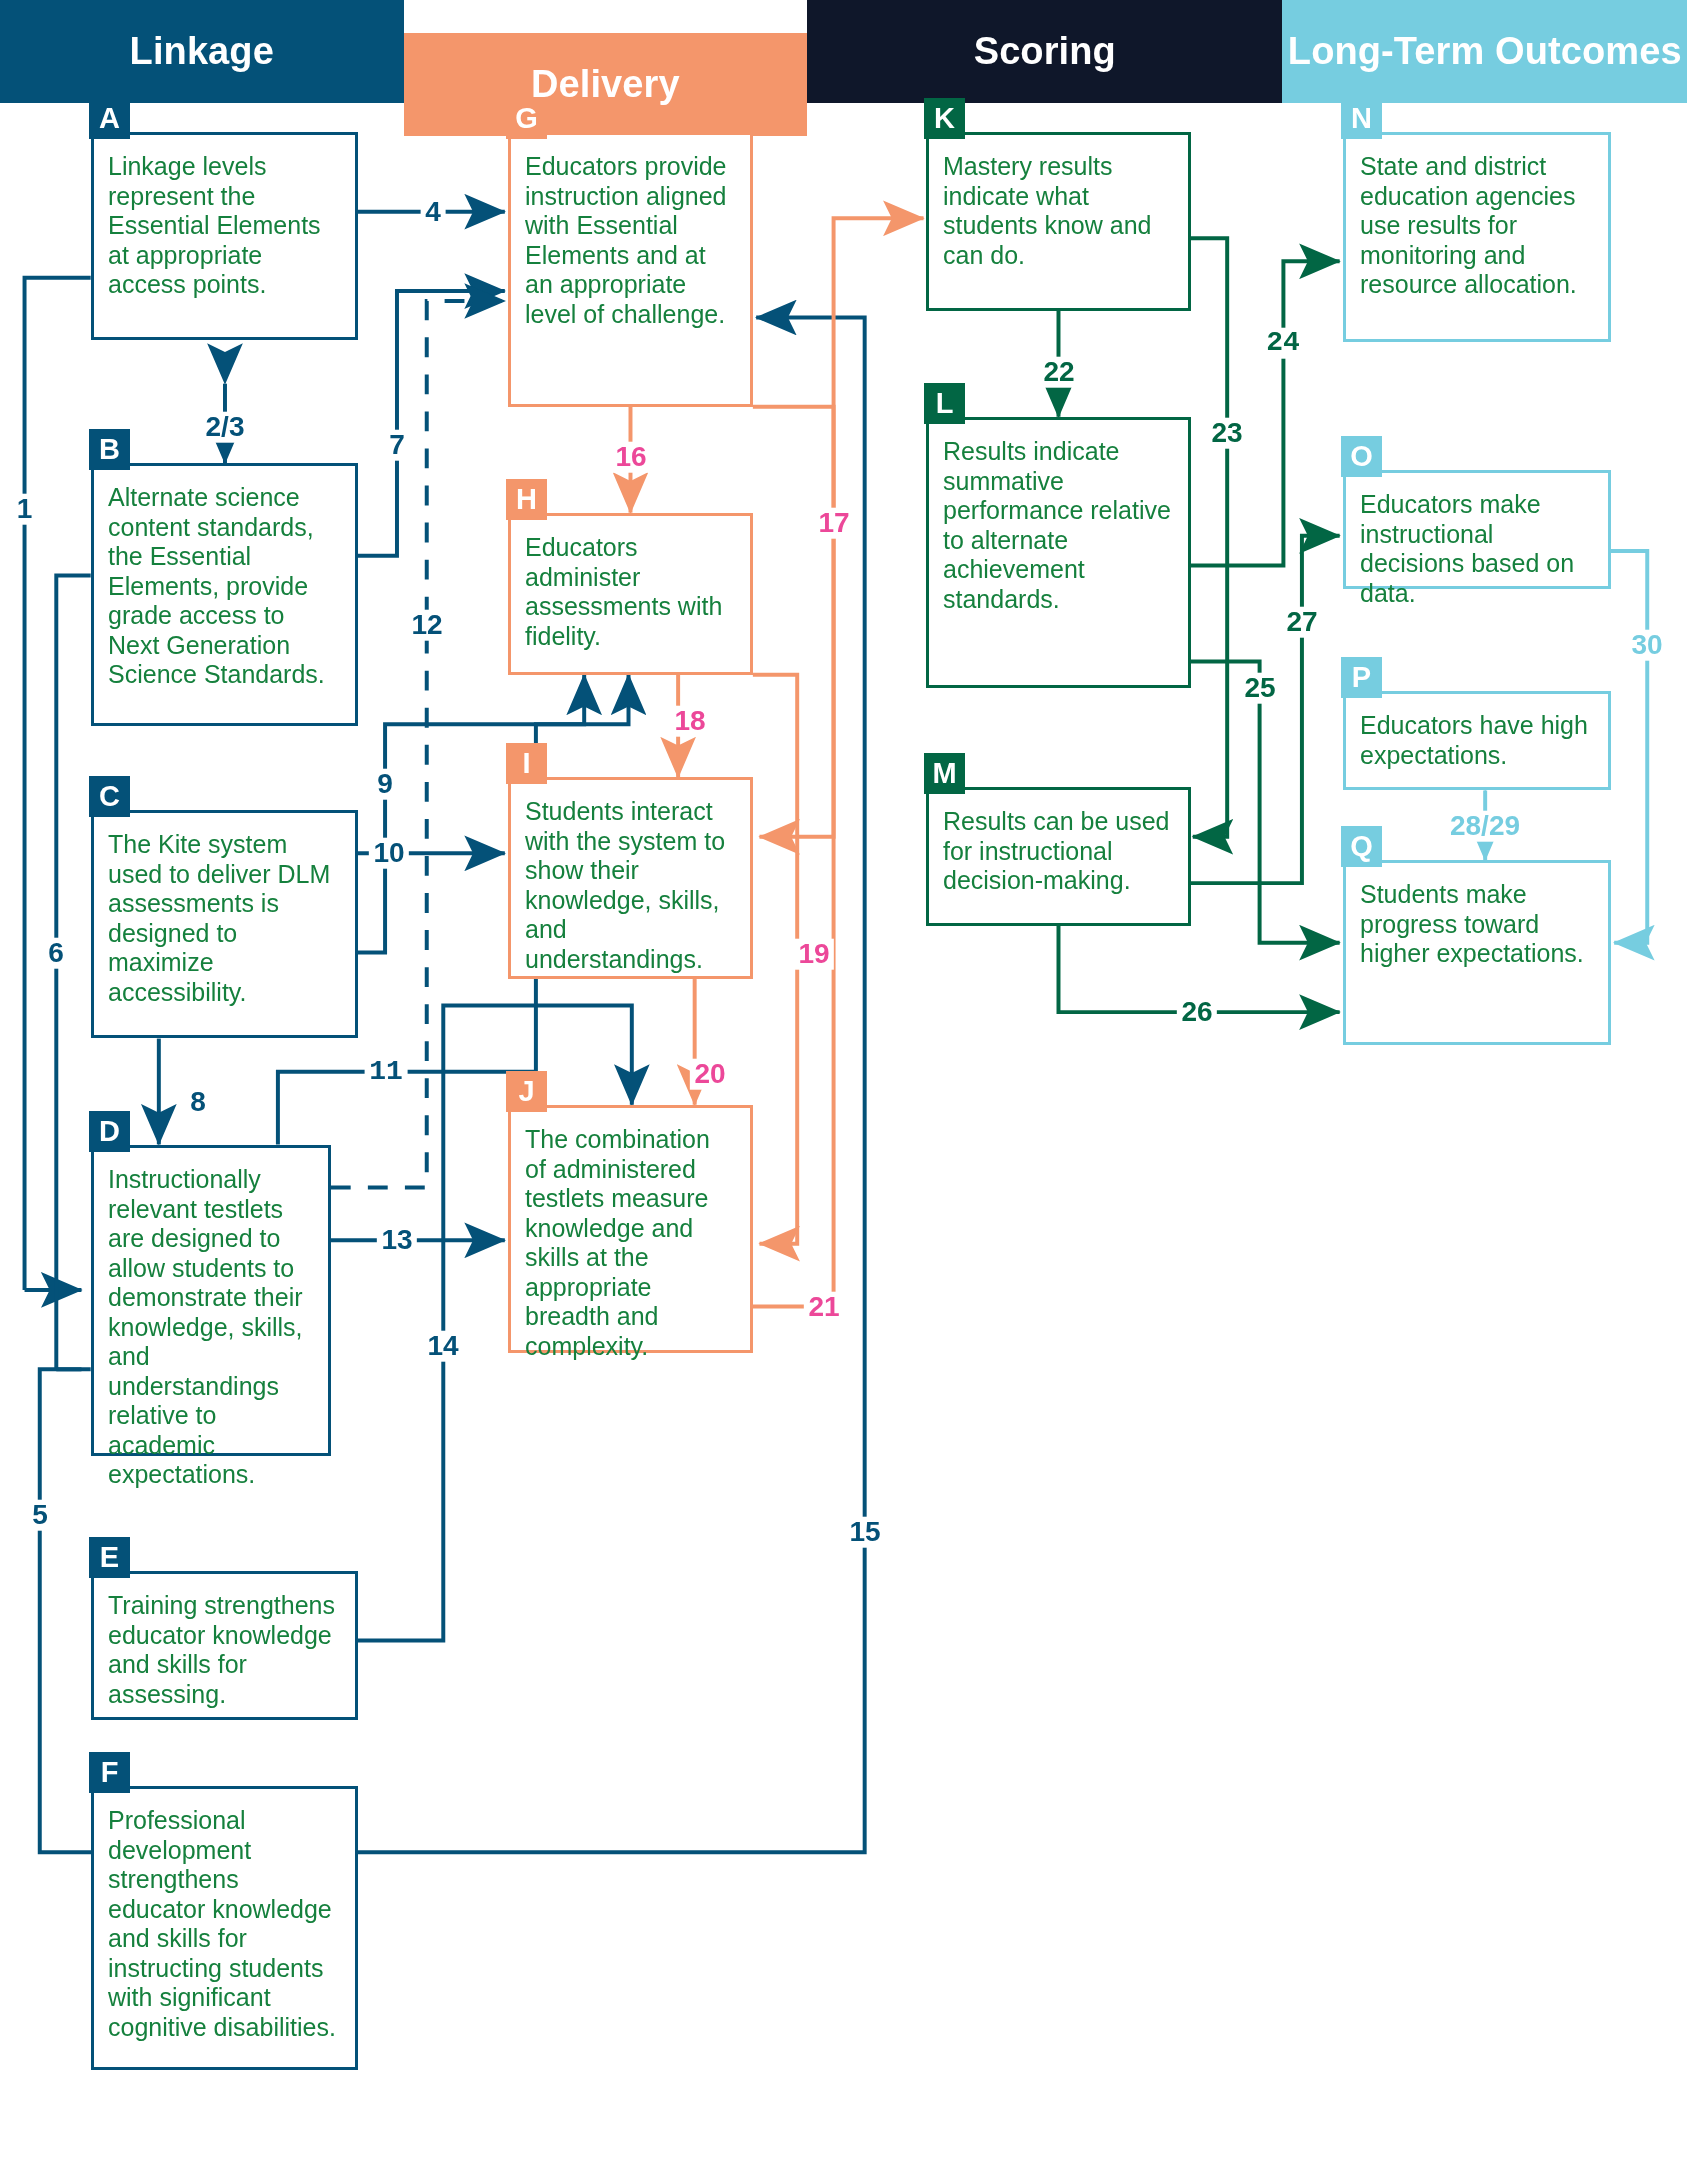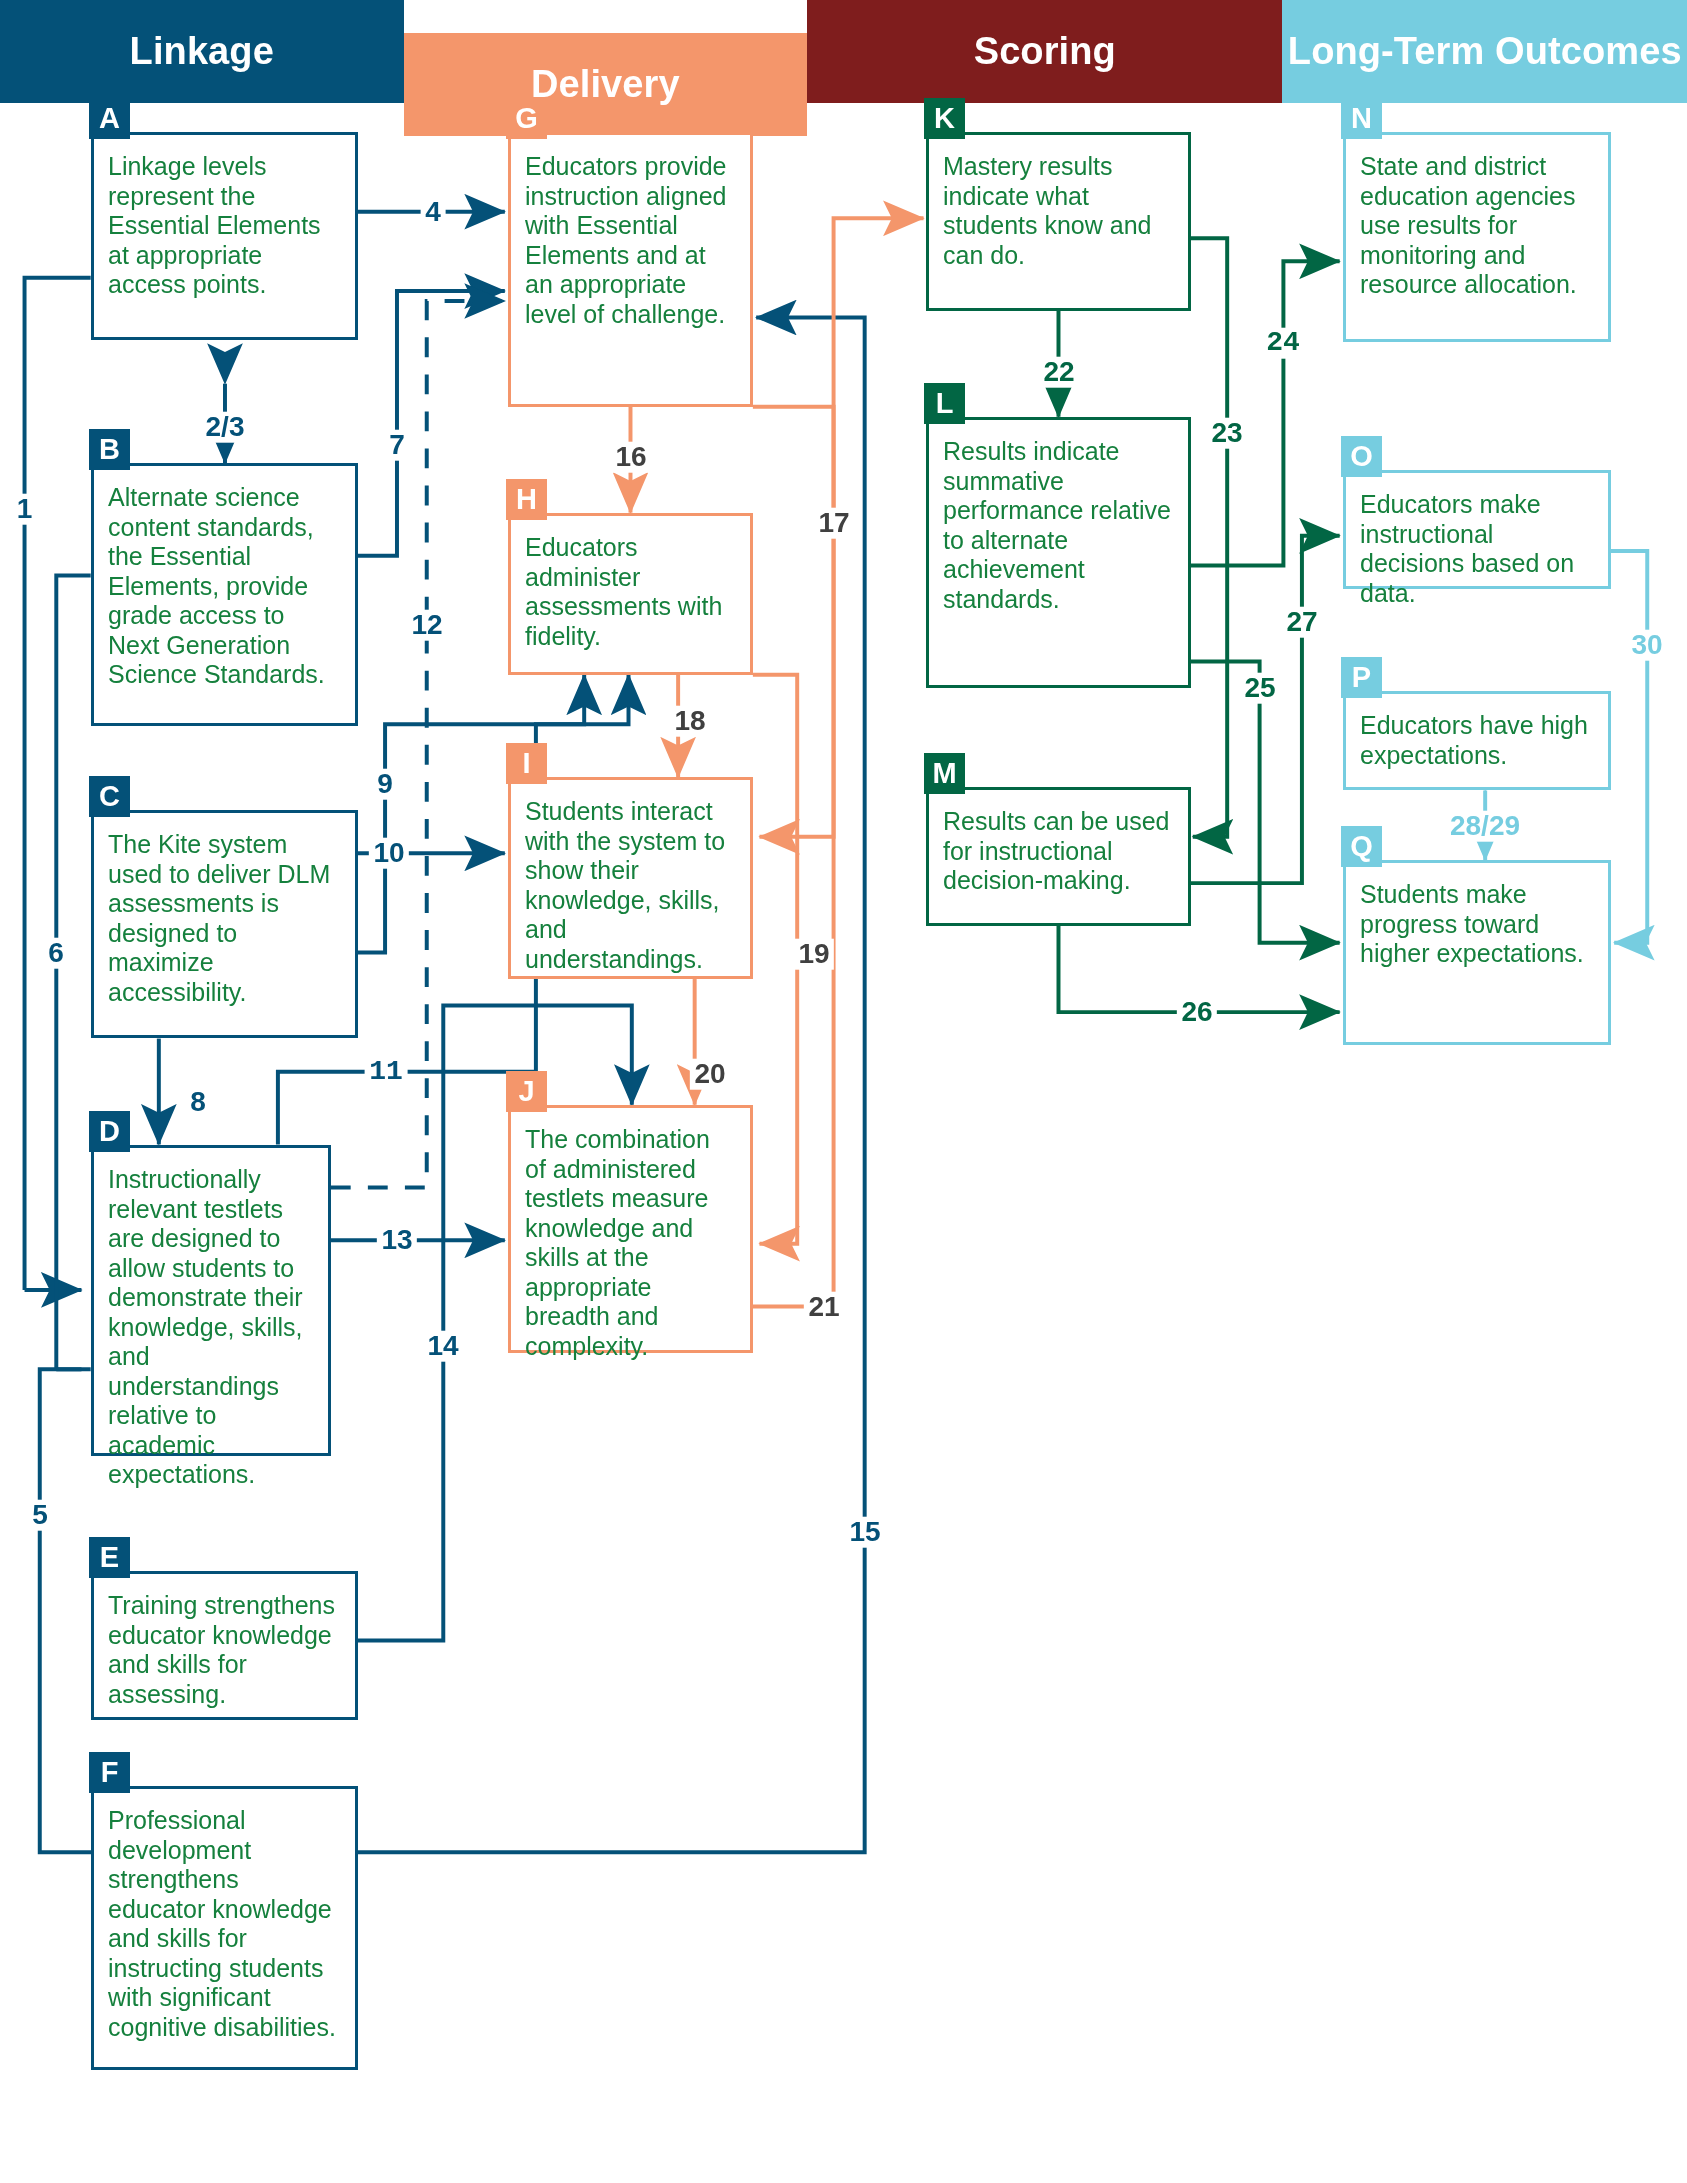--- a/index.html
+++ b/index.html
@@ -5,21 +5,21 @@
   html,body{margin:0;padding:0;background:#fff;}
   body{font-family:"Liberation Sans", sans-serif;}
   #page{position:relative;width:1687px;height:2183px;background:#fff;overflow:hidden;}
 
   
   #header{position:absolute;left:0;top:0;width:1687px;height:103px;display:flex;}
   .hdr{height:103px;display:flex;align-items:center;justify-content:center;}
   .hdr span{color:#fff;font-size:38px;font-weight:bold;letter-spacing:0.1px;}
   .hdr.design  {width:421px;background:#045178;}
   .hdr.delivery{width:421px;background:#f4966b;margin-top:33px;}
-  .hdr.scoring {width:496px;background:#7f1d1d;}
+  .hdr.scoring {width:496px;background:#0f172a;}
   .hdr.lto     {width:422px;background:#76cde0;}
 
   
   #wires{position:absolute;left:0;top:0;width:1687px;height:2183px;}
 
   
   .node{position:absolute;box-sizing:border-box;background:#fff;}
   .node .body{position:absolute;left:0;top:0;width:100%;height:100%;box-sizing:border-box;
               border:3.3px solid #045178;background:#fff;}
   .node .txt{position:relative;padding:20px 17px 6.6px 17px;font-size:25px;line-height:1.18;color:#15803d;
@@ -34,21 +34,21 @@
   .orange .badge{background:#f4966b;}
   .green  .body{border-color:#026644;}
   .green  .badge{background:#026644;}
   .cyan   .body{border-color:#76cde0;}
   .cyan   .badge{background:#76cde0;}
 
   
   .lbl{position:absolute;font-size:28px;font-weight:bold;white-space:nowrap;
        transform:translate(-50%,-50%);background:#fff;padding:1.3px 4.6px;line-height:1;}
   .lbl.blue{color:#045178;}
-  .lbl.orange{color:#404040;}
+  .lbl.orange{color:#ec4899;}
   .lbl.green{color:#026644;}
   .lbl.cyan{color:#76cde0;}
 </style>
 </head>
 <body>
 
 <div id="page">
 
   <div id="header">
     <div class="hdr design">

